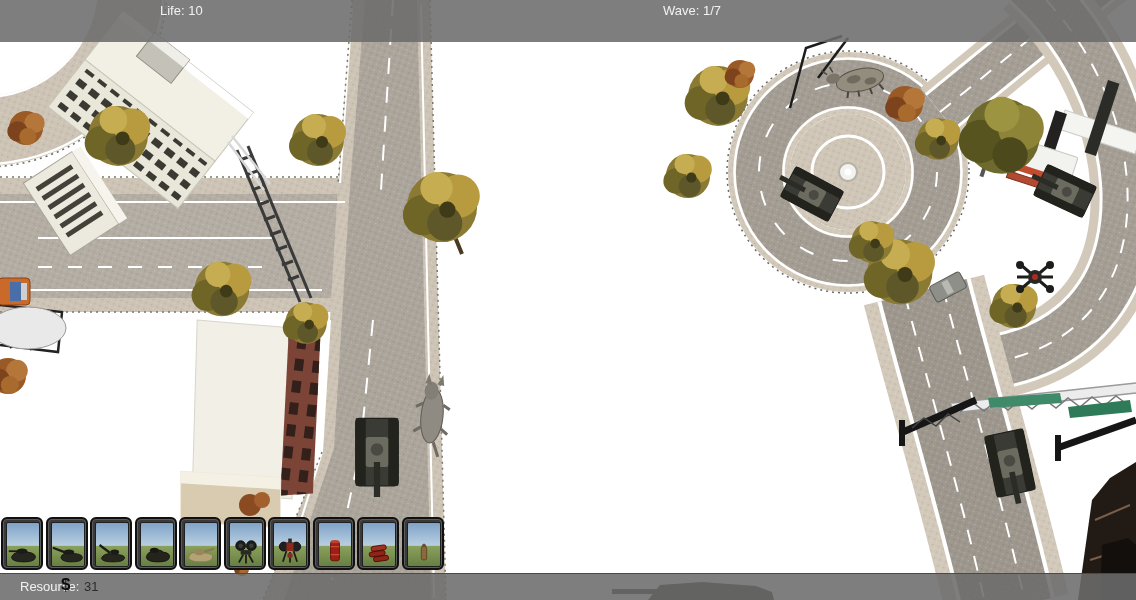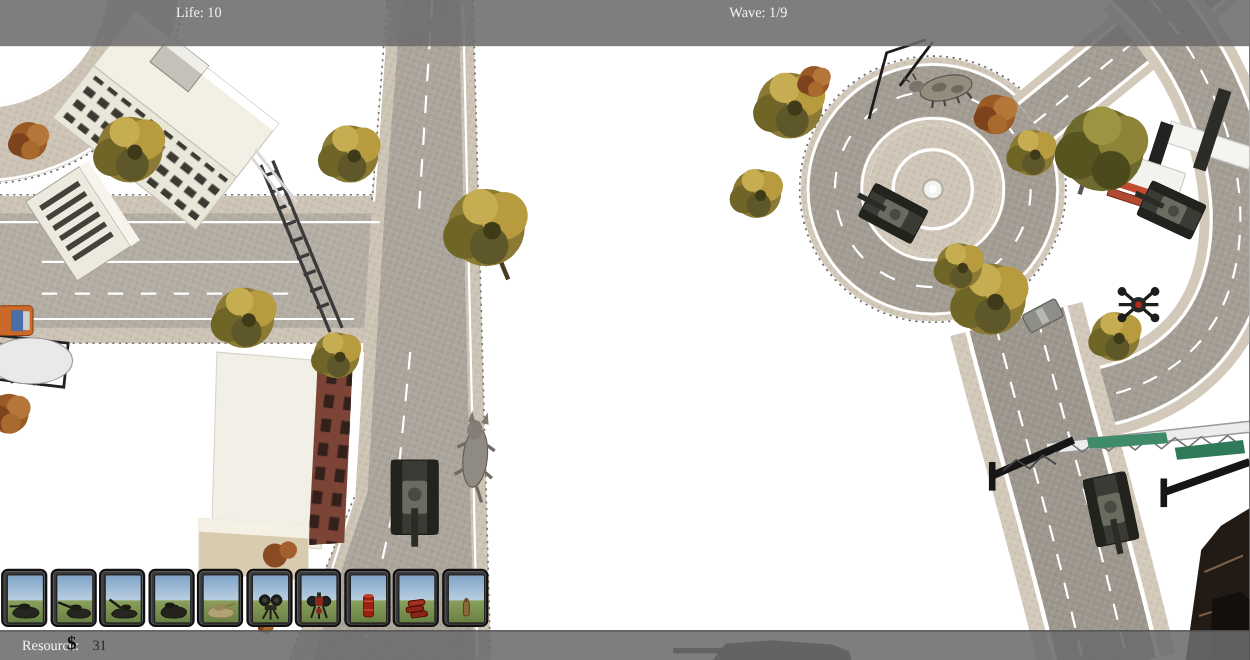--- a/index.html
+++ b/index.html
@@ -1,17 +1,17 @@
 <!DOCTYPE html>
 <html><head>
 <meta charset="utf-8">
 <style>
   html,body{margin:0;padding:0;background:#000;}
   #stage{position:relative;width:1136px;height:600px;overflow:hidden;background:#fff;
-         font-family:Liberation Serif, serif;}
+         font-family:Liberation Sans, sans-serif;}
   #map-svg{position:absolute;left:0;top:0;width:1136px;height:600px;display:block;}
   
   .hud-bar{position:absolute;left:0;width:1136px;background:rgba(108,108,108,0.88);}
   #top-bar{top:0;height:42px;}
   #bottom-bar{top:573px;height:27px;border-top:1px solid #4a4a4a;}
   .hud-text{position:absolute;color:#f2f2f2;font-size:13px;white-space:nowrap;}
   #life-label{left:160px;top:3px;}
   #wave-label{left:663px;top:3px;}
   #resource-label{left:20px;top:579px;}
   #dollar-icon{left:61px;top:575px;color:#0c0c0c;font-weight:800;font-size:17px;}
@@ -326,21 +326,21 @@
   </g>
 
   <g>
     <rect x="612" y="589" width="52" height="5" fill="#23211c"></rect>
     <polygon points="648,600 660,585 702,582 756,586 772,592 774,600" fill="#23211c"></polygon>
   </g>
 </svg>
 
   <div id="top-bar" class="hud-bar"></div>
   <div class="hud-text" id="life-label">Life: 10</div>
-  <div class="hud-text" id="wave-label">Wave: 1/9</div>
+  <div class="hud-text" id="wave-label">Wave: 1/7</div>
 
   <div id="toolbar">
     <div class="slot">
         <div class="thumb">
       <svg width="36" height="26" viewBox="0 0 36 26">
         <path d="M5,18 q2,-6 10,-6 l8,0 q9,1 9,6 q-1,5 -13,5 q-13,0 -14,-5 z" fill="#262620" stroke="#15150f"></path>
         <ellipse cx="17" cy="11" rx="6" ry="3" fill="#1c1c17"></ellipse>
             <rect x="2" y="10" width="10" height="2" fill="#1c1c17"></rect>
       </svg>
         </div>

